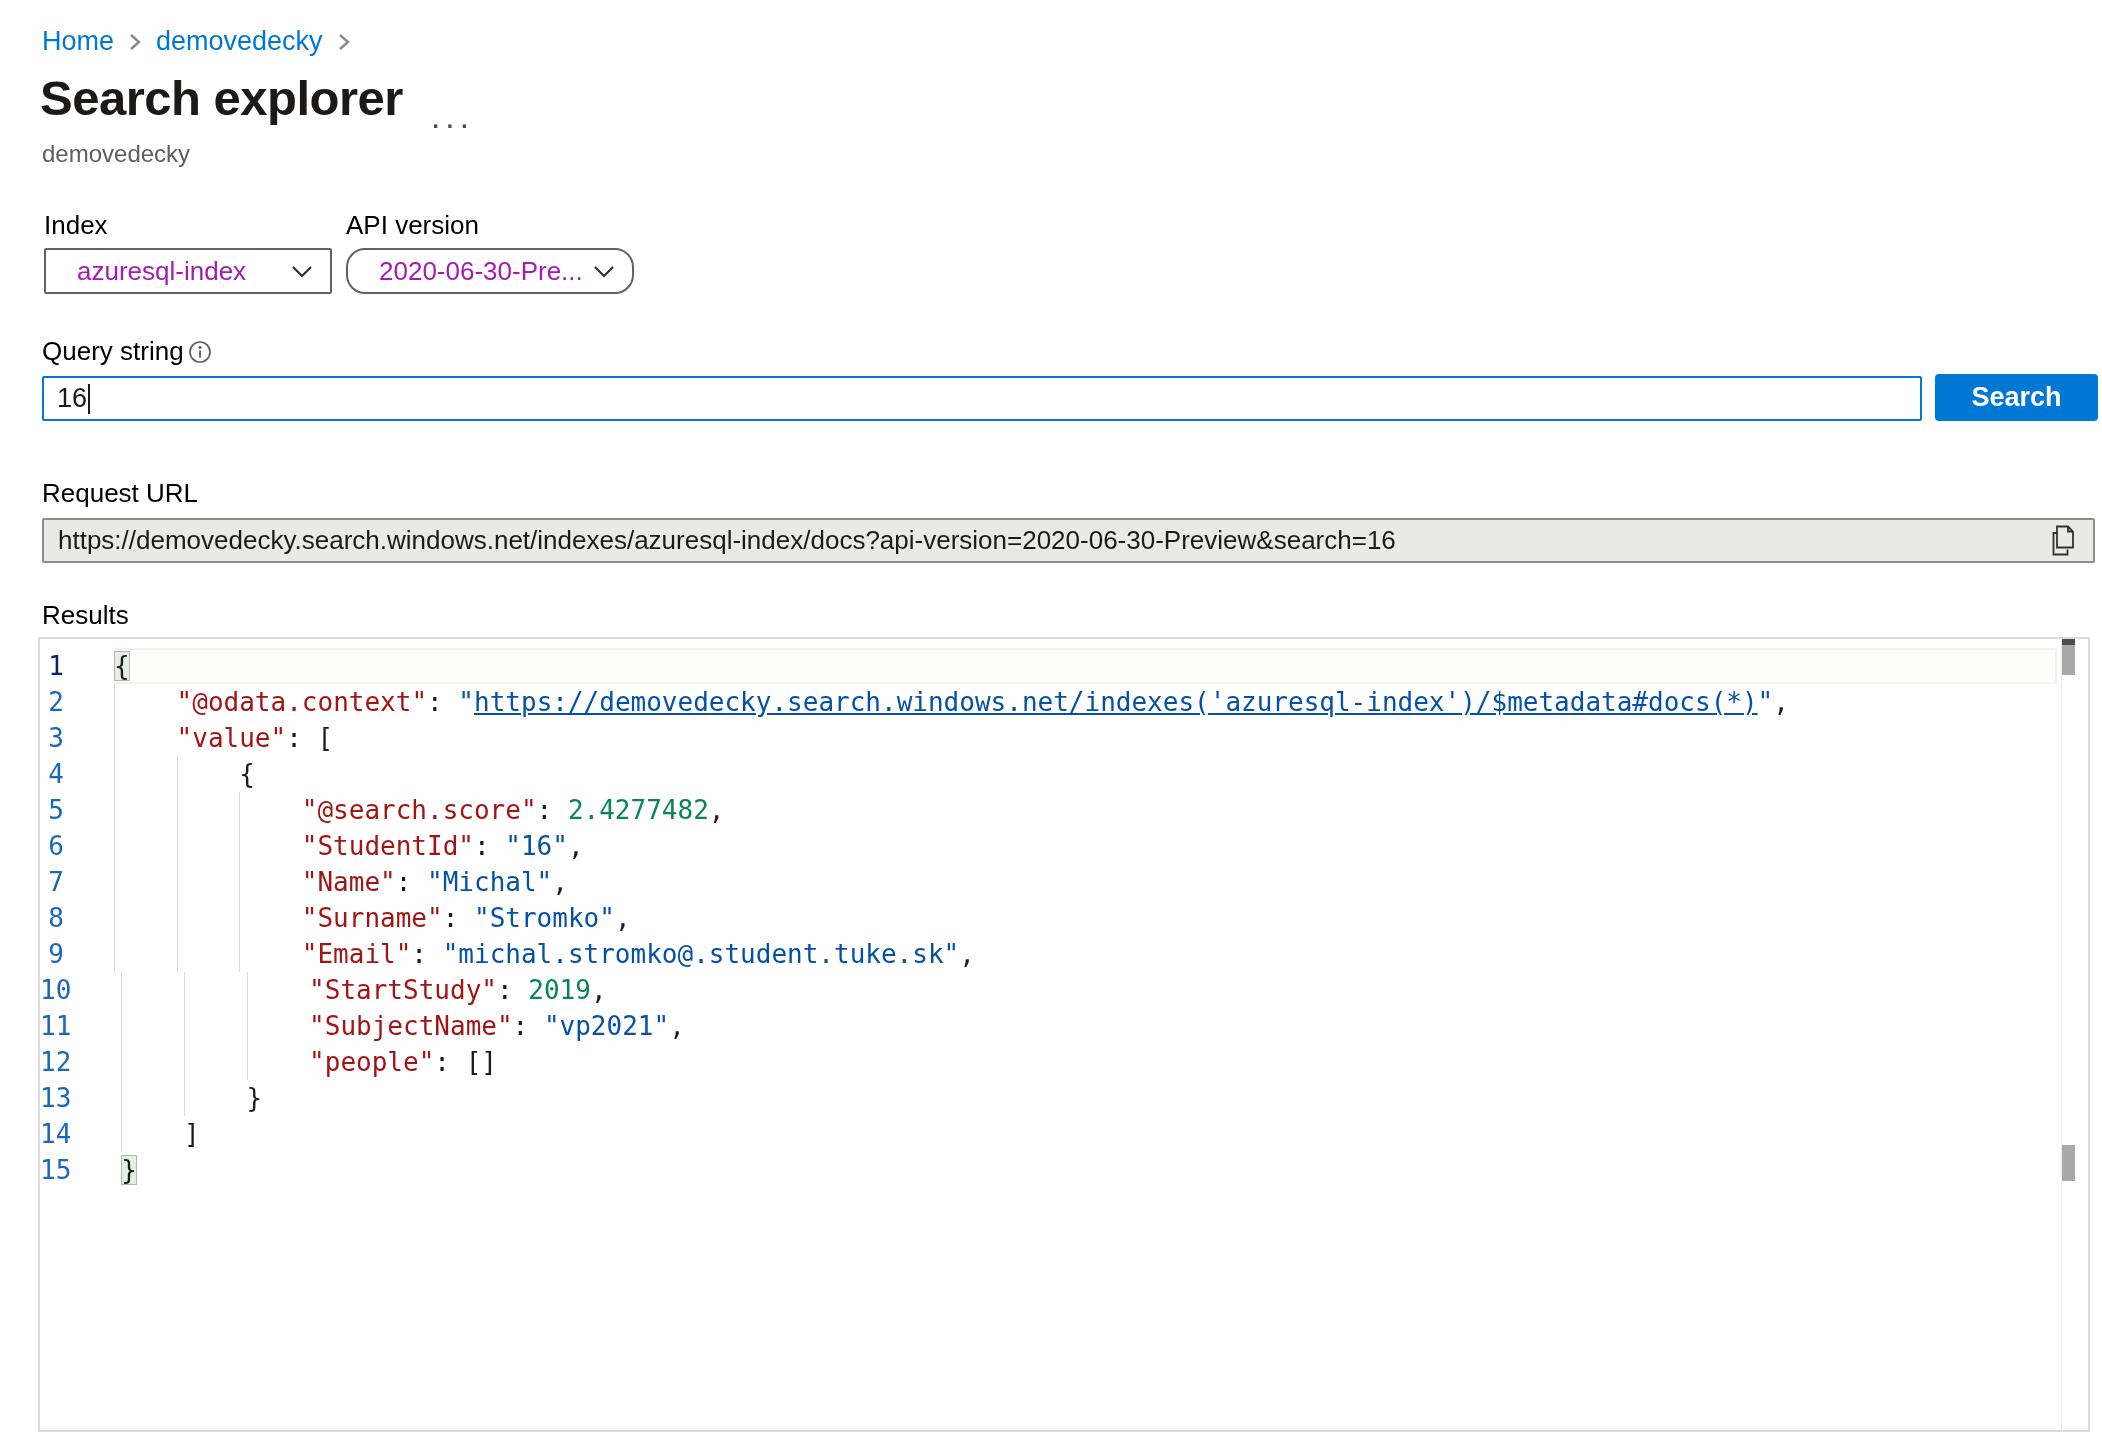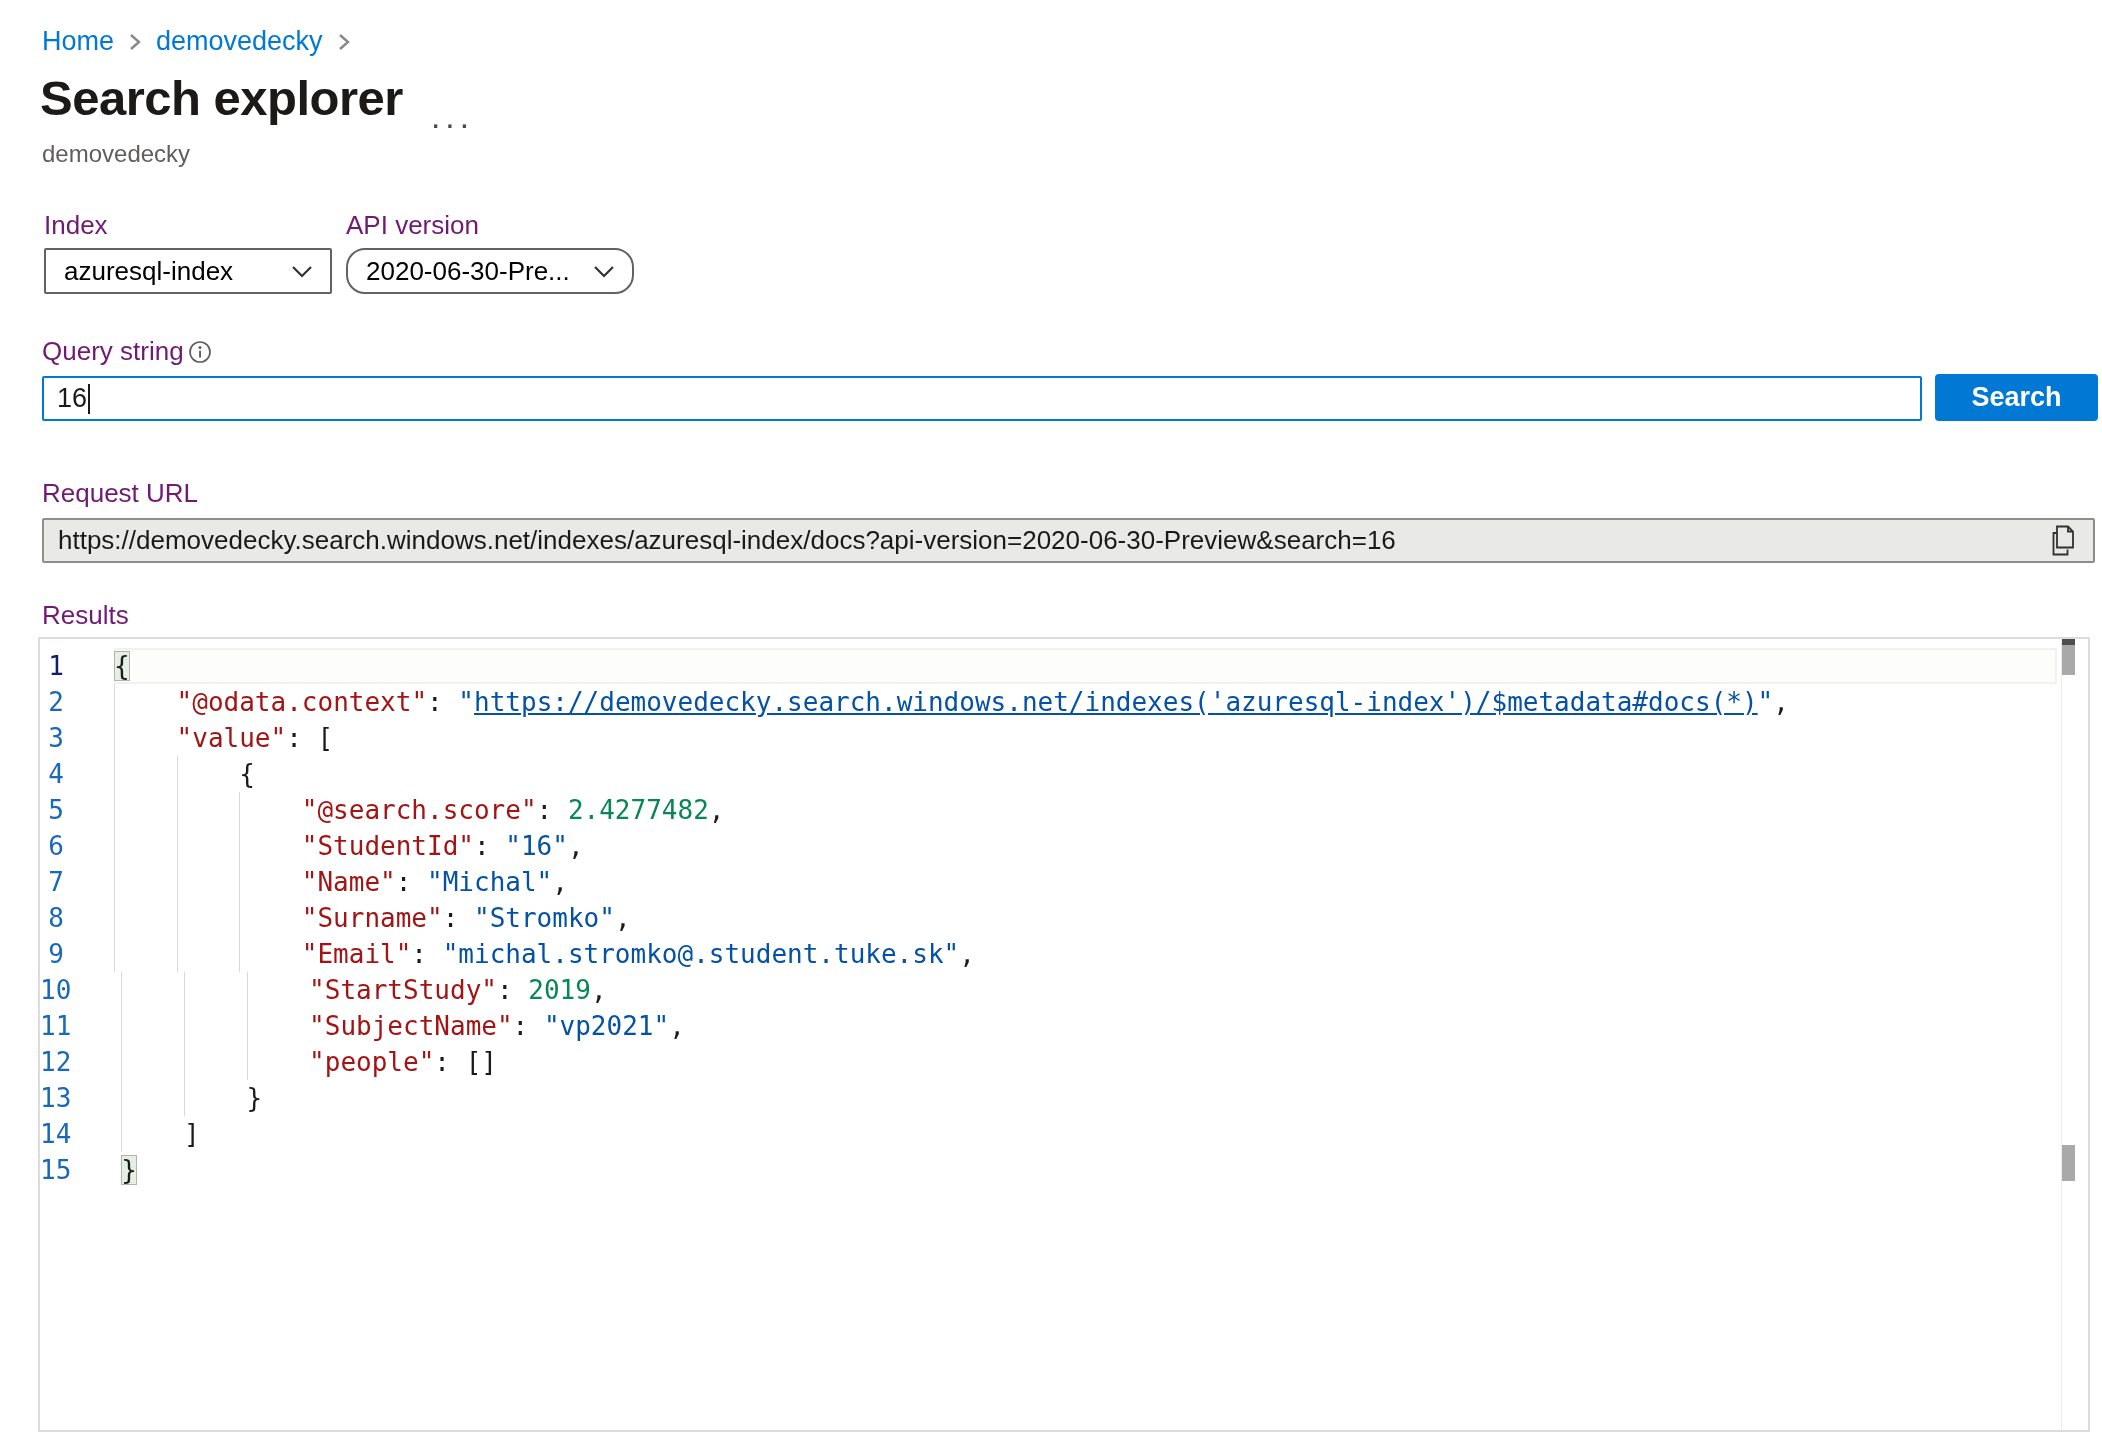--- a/index.html
+++ b/index.html
@@ -11,31 +11,31 @@
   .breadcrumb { position:absolute; top:26px; left:42px; display:flex; align-items:center; gap:13px; font-size:27px; }
   .crumb { color:#0078d4; cursor:pointer; }
   .crumb-sep { display:flex; align-items:center; }
 
   
   .title { position:absolute; top:70px; left:40px; font-size:49px; font-weight:600; color:#1b1a19; letter-spacing:-0.5px; }
   .more-btn { position:absolute; top:118px; left:430px; font-size:34px; line-height:10px; color:#4a4a4a; letter-spacing:3px; cursor:pointer; }
   .subtitle { position:absolute; top:140px; left:42px; font-size:24px; color:#605e5c; }
 
   
-  .field-label { position:absolute; font-size:26px; color:#701a75; }
+  .field-label { position:absolute; font-size:26px; color:#000000; }
   .lbl-index { top:210px; left:44px; }
   .lbl-api { top:210px; left:346px; }
   .lbl-query { top:336px; left:42px; display:flex; align-items:center; gap:4px; }
   .lbl-request { top:478px; left:42px; }
   .lbl-results { top:600px; left:42px; }
 
   
   .dropdown { position:absolute; top:248px; height:46px; width:288px; border:2px solid #636260; border-radius:2px;
               background:#fff; display:flex; align-items:center; justify-content:space-between;
-              padding:0 16px 0 18px; font-size:26px; color:#000000; cursor:pointer; }
+              padding:0 16px 0 31px; font-size:26px; color:#a21caf; cursor:pointer; }
   .dd-index { left:44px; }
   .dd-api { left:346px;border-radius:19px; }
   .dd-value { white-space:nowrap; overflow:hidden; }
 
   
   .info-icon { width:24px; height:24px; cursor:default; }
 
   
   .query-input { position:absolute; top:376px; left:42px; width:1880px; height:45px; border:2px solid #0078d4;
                  border-radius:2px; background:#fff; display:flex; align-items:center; padding-left:13px;

